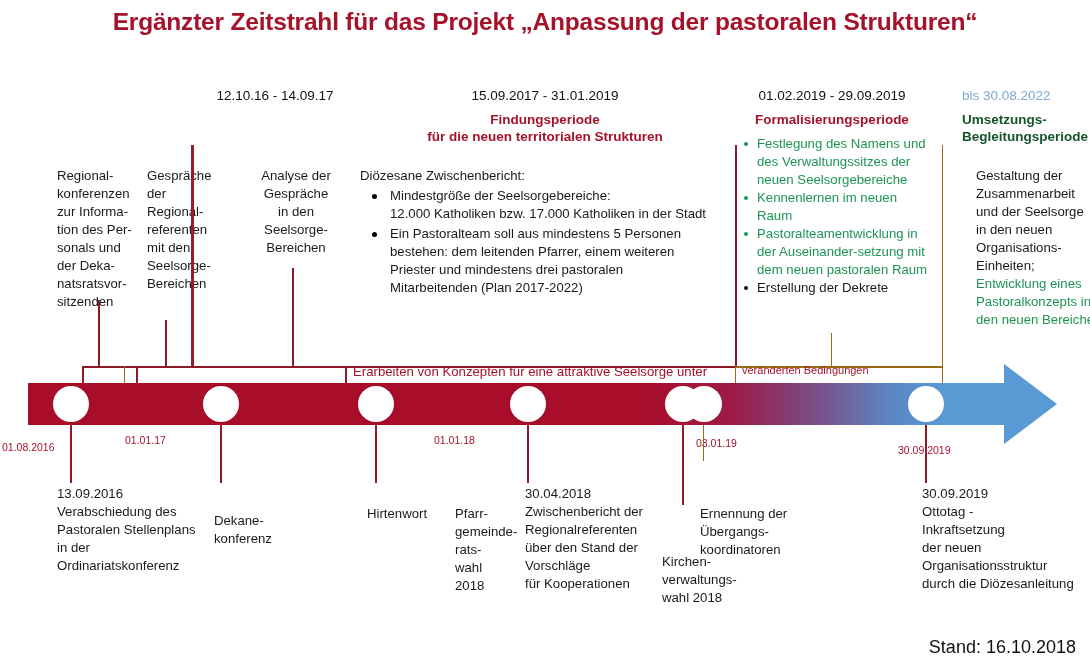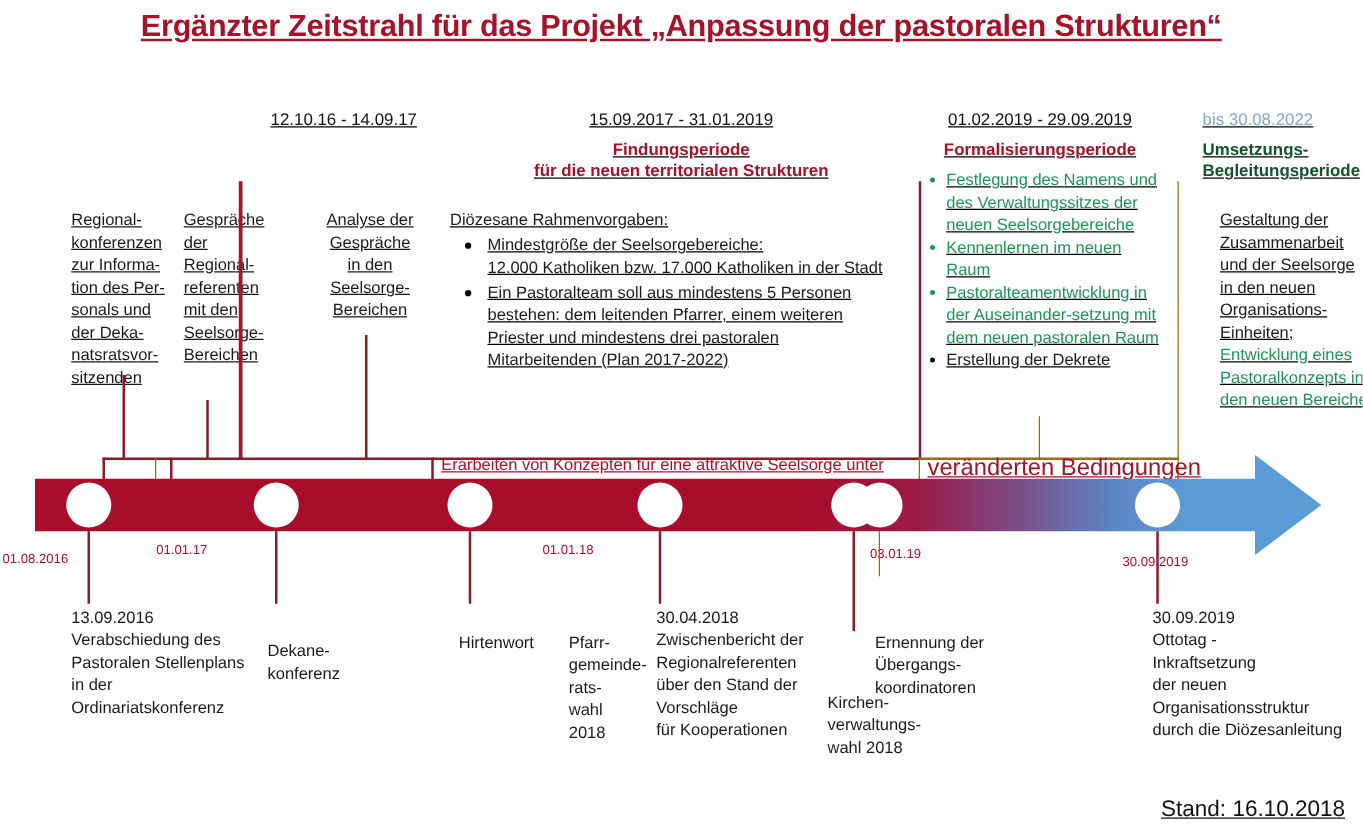--- a/index.html
+++ b/index.html
@@ -1,21 +1,21 @@
 <!DOCTYPE html>
 <html><head>
 <meta charset="utf-8">
 <style>
   html,body{margin:0;padding:0;}
   body{
     width:1090px;height:668px;background:#ffffff;position:relative;overflow:hidden;
     font-family:"Liberation Sans","DejaVu Sans",sans-serif;
     color:#000000;
   }
-  .abs{position:absolute;text-decoration:underline;}
+  .abs{position:absolute;}
 
   
   #title{
     left:0;top:8px;width:1090px;text-align:center;
     font-size:24.5px;font-weight:bold;color:#A5122A;
     letter-spacing:-0.2px;white-space:nowrap;
   }
 
   
   .per-date{font-size:13.5px;color:#111;text-align:center;line-height:1.25;}
@@ -110,21 +110,21 @@
 Seelsorge-
 Bereichen</div>
 
 <div class="abs col-txt center" style="left:243px;top:167px;width:106px;white-space:pre-line;">Analyse der
 Gespräche
 in den
 Seelsorge-
 Bereichen</div>
 
 <div class="abs" style="left:360px;top:167px;width:370px;">
-  <div class="col-txt">Diözesane Rahmenvorgaben:</div>
+  <div class="col-txt">Diözesane Zwischenbericht:</div>
   <div class="col-txt bl2" style="margin-top:2px;">Mindestgröße der Seelsorgebereiche:</div>
   <div class="col-txt" style="padding-left:30px;">12.000 Katholiken bzw. 17.000 Katholiken in der Stadt</div>
   <div class="col-txt bl2" style="margin-top:2px;">Ein Pastoralteam soll aus mindestens 5 Personen</div>
   <div class="col-txt" style="padding-left:30px;">bestehen: dem leitenden Pfarrer, einem weiteren</div>
   <div class="col-txt" style="padding-left:30px;">Priester und mindestens drei pastoralen</div>
   <div class="col-txt" style="padding-left:30px;">Mitarbeitenden (Plan 2017-2022)</div>
 </div>
 
 <div class="abs" style="left:742px;top:135px;width:186px;">
   <div class="col-txt bl gr green">Festlegung des Namens und des Verwaltungssitzes der neuen Seelsorgebereiche</div>
@@ -165,21 +165,21 @@
 
 <div class="abs vline" style="left:82px;top:366px;height:18px;"></div>
 
 <div class="abs vline-gold" style="left:124px;top:366px;height:18px;"></div>
 <div class="abs vline" style="left:136px;top:366px;height:18px;"></div>
 <div class="abs vline" style="left:345px;top:366px;height:18px;"></div>
 <div class="abs vline-gold" style="left:735px;top:366px;height:18px;"></div>
 <div class="abs vline-gold" style="left:942px;top:366px;height:18px;"></div>
 
 <div class="abs" style="left:353px;top:364px;font-size:13.2px;color:#A5122A;white-space:nowrap;">Erarbeiten von Konzepten für eine attraktive Seelsorge unter</div>
-<div class="abs" style="left:742px;top:364px;font-size:19px;color:#A5122A;white-space:nowrap;">veränderten Bedingungen</div>
+<div class="abs" style="left:742px;top:364px;font-size:11px;color:#A5122A;white-space:nowrap;">veränderten Bedingungen</div>
 
 <div class="abs" id="bar"></div>
 <div class="abs" id="arrowhead"></div>
 
 <div class="node" style="left:53px;"></div>
 <div class="node" style="left:203px;"></div>
 <div class="node" style="left:358px;"></div>
 <div class="node" style="left:510px;"></div>
 <div class="node" style="left:665px;"></div>
 <div class="node" style="left:686px;"></div>

